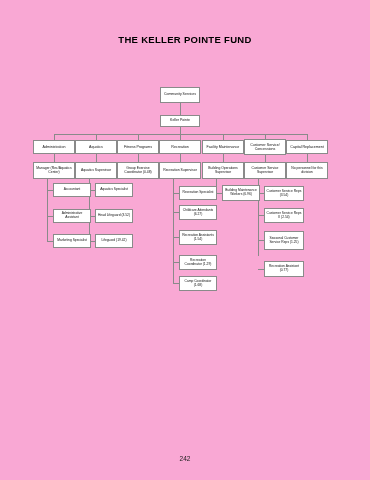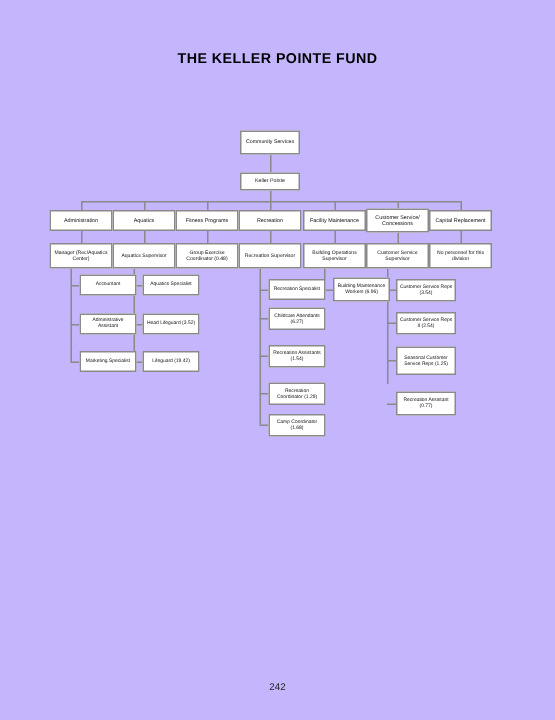--- a/index.html
+++ b/index.html
@@ -5,21 +5,21 @@
   html,body{margin:0;padding:0;}
   body{
     width:370px;height:480px;
     background:#ffffff;
     font-family:"Liberation Sans", sans-serif;
     position:relative;
     overflow:hidden;
   }
   .page{
     position:absolute;inset:0;
-    background:#c4b5fd;
+    background:#f9a8d4;
   }
   .page-title{
     position:absolute;
     left:0;right:0;top:34px;
     text-align:center;
     font-size:9.5px;
     font-weight:bold;
     letter-spacing:0.3px;
     color:#000;
   }

